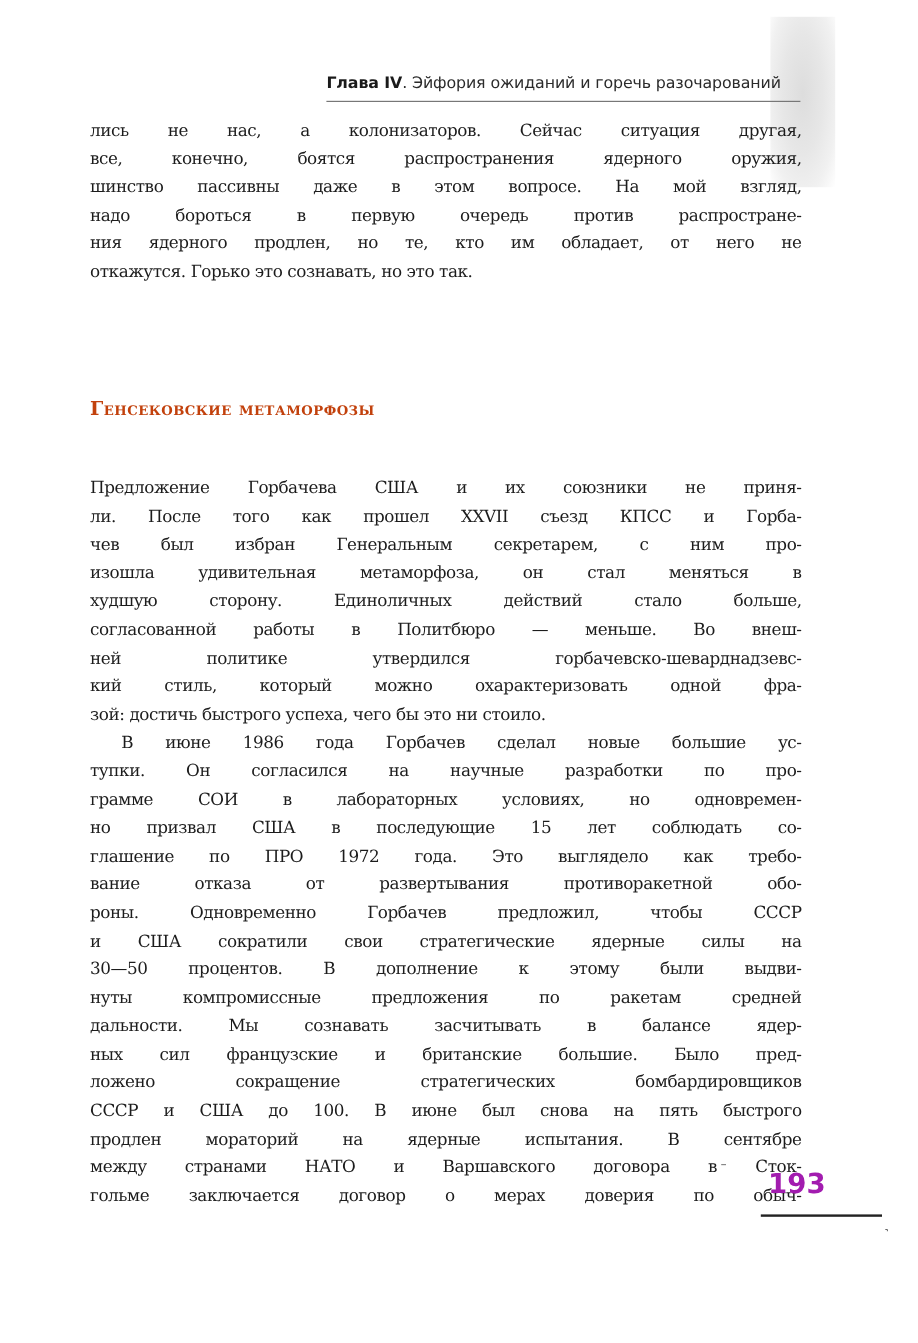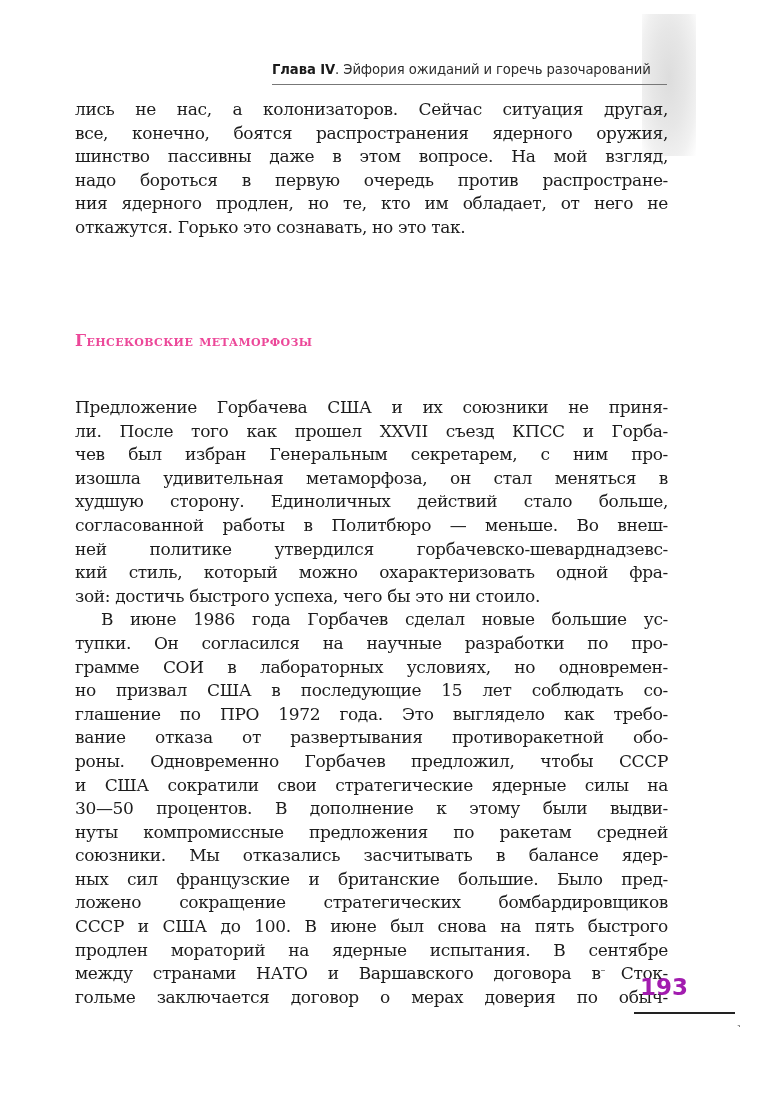--- a/index.html
+++ b/index.html
@@ -15,30 +15,30 @@
       font-family: "DejaVu Sans", sans-serif; font-size: 13.2px; color: #2b2b2b;
       white-space: nowrap; letter-spacing: -0.1px;
     }
     .running-head .ch { font-weight: bold; color: #1a1a1a; }
     .running-head-rule {
       position: absolute; left: 272px; top: 84px; width: 395px; height: 0;
       border-top: 1px solid #777;
     }
     .text {
       position: absolute; left: 75px; width: 593px;
-      font-family: "DejaVu Serif", serif; font-size: 17px; color: #1c1c1c;
+      font-family: "DejaVu Serif", serif; font-size: 14px; color: #1c1c1c;
       line-height: 23.6px; letter-spacing: -0.35px;
     }
     .line { display: block; white-space: nowrap; text-align: justify; text-align-last: justify; }
     .line.last { text-align-last: left; }
     .line.indent { padding-left: 26px; }
     .p1 { top: 98px; }
     .heading {
       position: absolute; left: 75px; top: 331px;
-      font-family: "DejaVu Serif", serif; font-weight: bold; font-size: 16px; color: #ec4899;
+      font-family: "DejaVu Serif", serif; font-weight: bold; font-size: 16px; color: #c2410c;
       letter-spacing: 0.4px; font-variant: small-caps; white-space: nowrap;
     }
     .p2 { top: 383px; margin-top: 13px; }
     .page-number {
       position: absolute; left: 640px; top: 974px;
       font-family: "DejaVu Sans", sans-serif; font-size: 23px; color: #a21caf; font-weight: bold;
       letter-spacing: 0px;
     }
     .page-number-rule {
       position: absolute; left: 634px; top: 1012px; width: 101px; height: 0;
@@ -83,21 +83,21 @@
     <span class="line indent">В июне 1986 года Горбачев сделал новые большие ус-</span>
     <span class="line">тупки. Он согласился на научные разработки по про-</span>
     <span class="line">грамме СОИ в лабораторных условиях, но одновремен-</span>
     <span class="line">но призвал США в последующие 15 лет соблюдать со-</span>
     <span class="line">глашение по ПРО 1972 года. Это выглядело как требо-</span>
     <span class="line">вание отказа от развертывания противоракетной обо-</span>
     <span class="line">роны. Одновременно Горбачев предложил, чтобы СССР</span>
     <span class="line">и США сократили свои стратегические ядерные силы на</span>
     <span class="line">30—50 процентов. В дополнение к этому были выдви-</span>
     <span class="line">нуты компромиссные предложения по ракетам средней</span>
-    <span class="line">союзники. Мы отказались засчитывать в балансе ядер-</span>
+    <span class="line">дальности. Мы сознавать засчитывать в балансе ядер-</span>
     <span class="line">ных сил французские и британские большие. Было пред-</span>
     <span class="line">ложено сокращение стратегических бомбардировщиков</span>
     <span class="line">СССР и США до 100. В июне был снова на пять быстрого</span>
     <span class="line">продлен мораторий на ядерные испытания. В сентябре</span>
     <span class="line">между странами НАТО и Варшавского договора в Сток-</span>
     <span class="line">гольме заключается договор о мерах доверия по обыч-</span>
   </div>
 
   <div class="speck2"></div>
   <div class="page-number">193</div>

